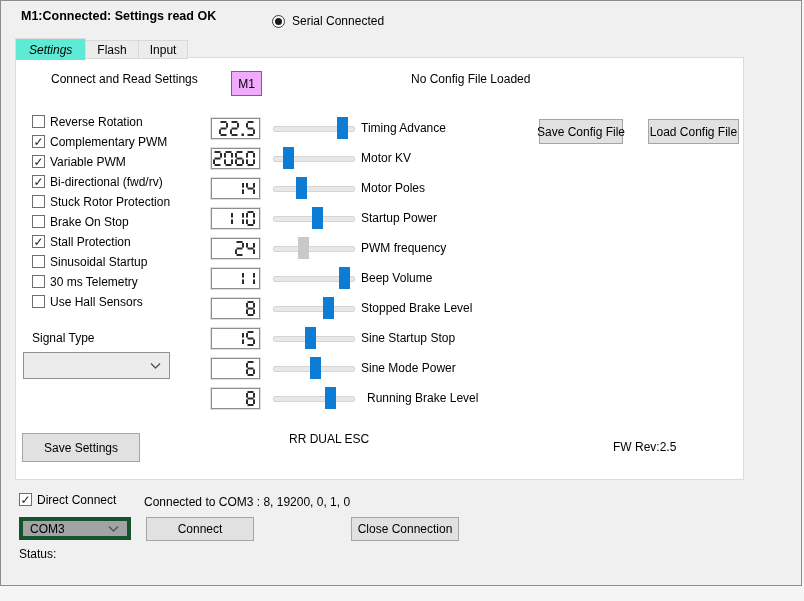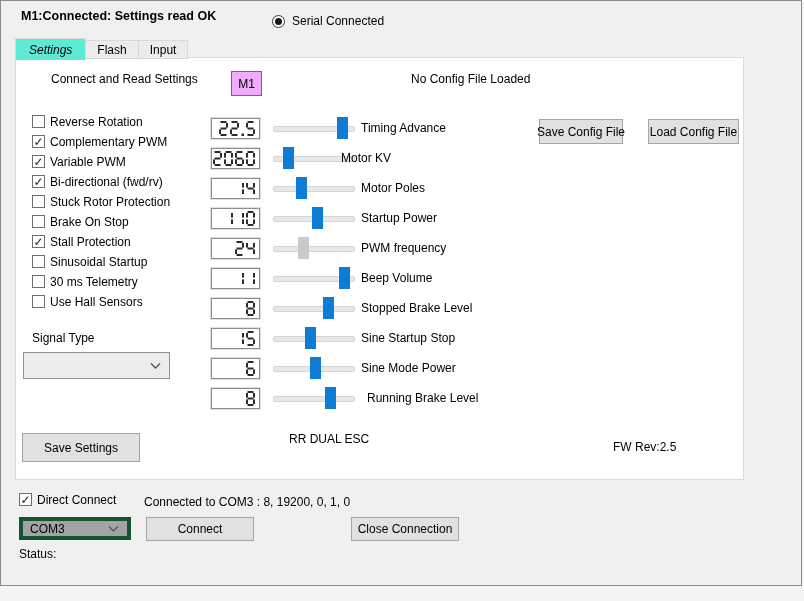--- a/index.html
+++ b/index.html
@@ -168,21 +168,21 @@
           <rect x="34.5" y="0" width="6" height="2" fill="#2b2b2b"></rect>
           <rect x="40" y="2" width="2" height="4.6" fill="#2b2b2b"></rect>
           <rect x="40" y="8.4" width="2" height="4.6" fill="#2b2b2b"></rect>
           <rect x="34.5" y="13" width="6" height="2" fill="#2b2b2b"></rect>
           <rect x="33" y="8.4" width="2" height="4.6" fill="#2b2b2b"></rect>
           <rect x="33" y="2" width="2" height="4.6" fill="#2b2b2b"></rect>
         </svg>
       </div>
       <div class="abs z track" style="left: 272px; top: 155px; width: 80px;"></div>
       <div class="abs z thumb" style="left: 282.4px; top: 146px;"></div>
-      <div class="abs z s-label" style="left: 340px; top: 150px;">Motor KV</div>
+      <div class="abs z s-label" style="left: 360px; top: 150px;">Motor KV</div>
       <div class="abs z seg-box" style="left: 210px; top: 177px;">
         <svg width="20" height="15">
           <rect x="7" y="2" width="2" height="4.6" fill="#2b2b2b"></rect>
           <rect x="7" y="8.4" width="2" height="4.6" fill="#2b2b2b"></rect>
           <rect x="11" y="2" width="2" height="4.6" fill="#2b2b2b"></rect>
           <rect x="18" y="2" width="2" height="4.6" fill="#2b2b2b"></rect>
           <rect x="12.5" y="6.5" width="6" height="2" fill="#2b2b2b"></rect>
           <rect x="18" y="8.4" width="2" height="4.6" fill="#2b2b2b"></rect>
         </svg>
       </div>

